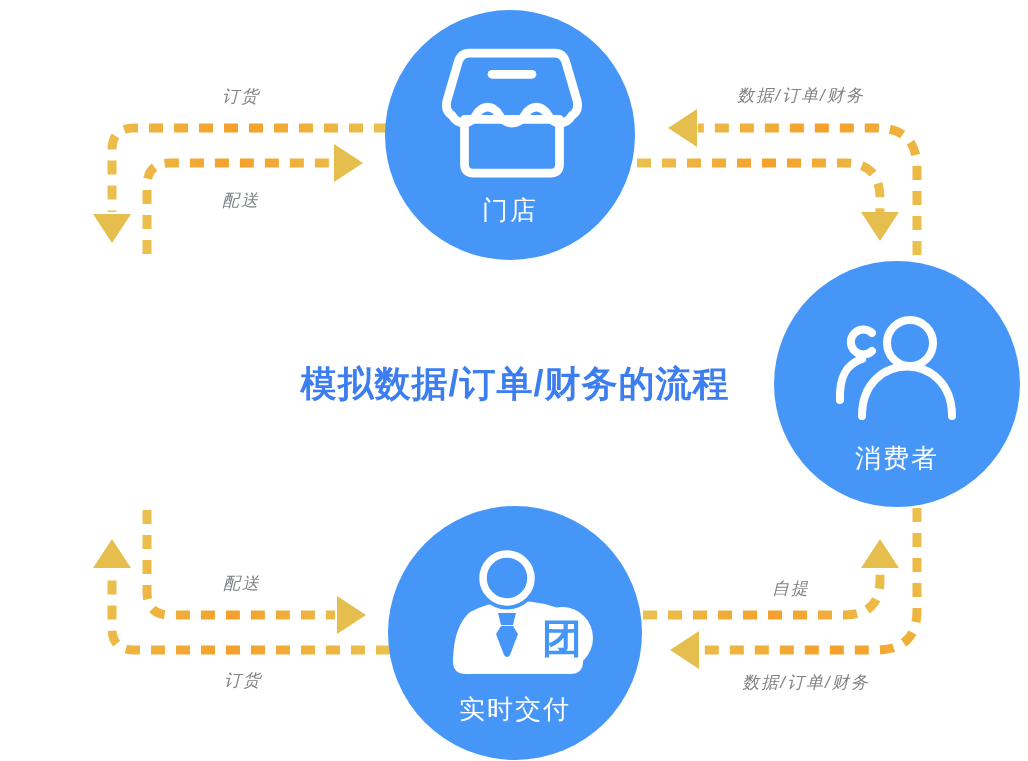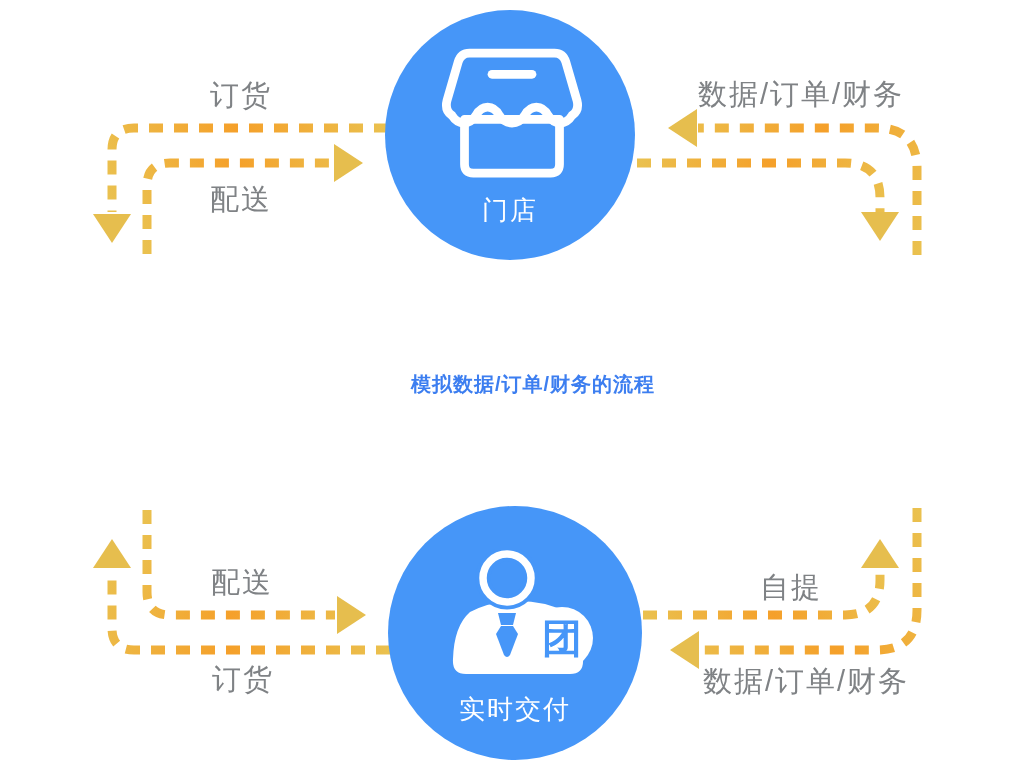--- a/index.html
+++ b/index.html
@@ -11,25 +11,25 @@
   .dashline{fill:none;stroke-width:9;stroke-dasharray:14 11;}
   .arrowhead{fill:var(--arrow-gold);}
   .node{position:absolute;border-radius:50%;background:var(--node-blue);}
   .node .icon{position:absolute;transform:translate(-50%,-50%);line-height:0;}
   .node .label{
     position:absolute;left:50%;top:80%;transform:translate(-50%,-50%);
     color:var(--icon-white);font-size:26px;letter-spacing:2px;white-space:nowrap;
   }
   .edge-label{
     position:absolute;transform:translate(-50%,-50%);
-    color:var(--edge-label-gray);font-size:29px;letter-spacing:2px;white-space:nowrap;
+    color:var(--edge-label-gray);font-size:17px;letter-spacing:2px;white-space:nowrap;font-style:italic;
   }
   .center-caption{
     position:absolute;left:515px;top:384px;transform:translate(-50%,-50%);
-    color:var(--center-text-blue);font-size:20px;font-weight:bold;letter-spacing:1px;white-space:nowrap;margin-left:18px;
+    color:var(--center-text-blue);font-size:36px;font-weight:bold;letter-spacing:1px;white-space:nowrap;
   }
   .iconstroke{stroke:var(--icon-white);fill:none;stroke-linecap:round;stroke-linejoin:round;}
   .halo{stroke:var(--node-blue);fill:none;stroke-linecap:round;}
 </style>
 </head>
 <body>
 
 <div class="canvas">
 
   <svg class="edges" width="1028" height="761" viewBox="0 0 1028 761">
@@ -106,20 +106,33 @@
       <svg width="150" height="140" viewBox="0 0 120 112">
         <path class="iconstroke" stroke-width="7" d="M22 61 H98 V97 Q98 104 91 104 H29 Q22 104 22 97 Z"></path>
         <path class="iconstroke" stroke-width="7" d="M26 8 H94 Q101 8 103 15 L112 46 Q114 54 108 58 C103 66 94 66 89 58 C84 49 75 49 70 58 C65 66 55 66 50 58 C45 49 36 49 31 58 C26 66 17 66 12 58 Q6 54 8 46 L17 15 Q19 8 26 8 Z"></path>
         <path class="iconstroke" stroke-width="7" d="M44 25 H76"></path>
       </svg>
     </span>
     <span class="label">门店</span>
   </div>
 
 
+  <div class="node" style="left:774px;top:261px;width:246px;height:246px;">
+    <span class="icon" style="left:47.6%;top:43%;">
+      <svg width="130" height="106" viewBox="0 0 130 106">
+        <path class="iconstroke" stroke-width="8" d="M46 19 A12.5 12.5 0 1 0 46 37"></path>
+        <path class="iconstroke" stroke-width="8" d="M14 86 C13 62 21 50 36 45"></path>
+        <circle class="halo" stroke-width="16" cx="84" cy="29" r="23"></circle>
+        <path class="halo" stroke-width="20" d="M36 102 C36 36 126 36 126 102"></path>
+        <circle class="iconstroke" stroke-width="8" cx="84" cy="29" r="23"></circle>
+        <path class="iconstroke" stroke-width="8" d="M36 102 C36 36 126 36 126 102"></path>
+      </svg>
+    </span>
+    <span class="label">消费者</span>
+  </div>
 
   <div class="node" style="left:388px;top:506px;width:254px;height:254px;">
     <span class="icon" style="left:53%;top:42%;">
       <svg width="146" height="128" viewBox="0 0 146 128">
         <path fill="var(--icon-white)" d="M20 63 Q4 77 3 110 Q2 125 16 125 H120 Q134 125 133 110 Q132 77 116 63 Q95 52 68 52 Q41 52 20 63 Z"></path>
         <circle cx="57" cy="29" r="24" fill="var(--node-blue)" stroke="var(--node-blue)" stroke-width="15"></circle>
         <circle class="iconstroke" stroke-width="7.5" cx="57" cy="29" r="24"></circle>
         <path fill="var(--node-blue)" d="M48 64 L66 64 L63 76 L51 76 Z"></path>
         <path fill="var(--node-blue)" d="M51 77 L63 77 L68 85 L60 106 Q57 110 54 106 L46 85 Z"></path>
         <circle cx="112" cy="89" r="31" fill="var(--icon-white)"></circle>

